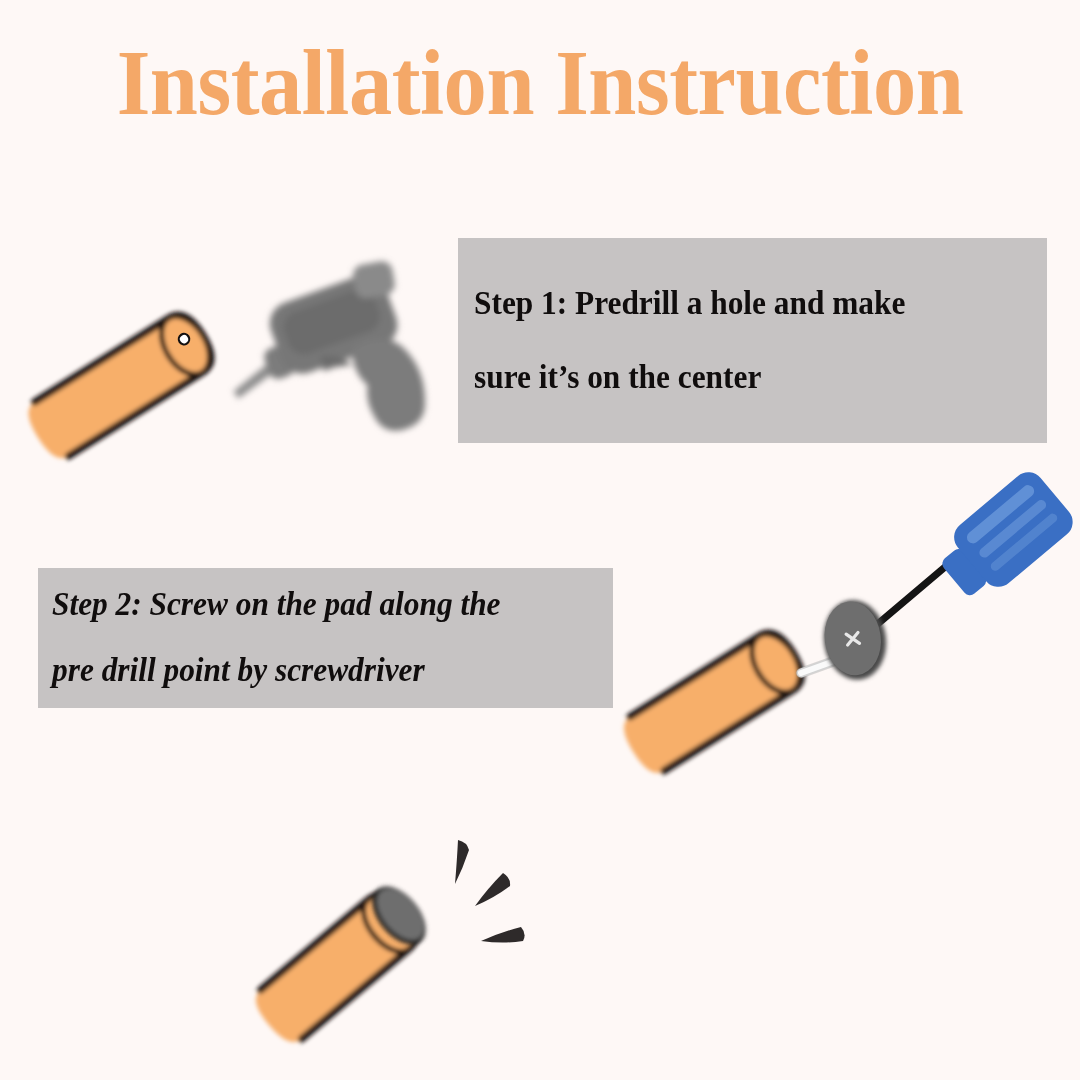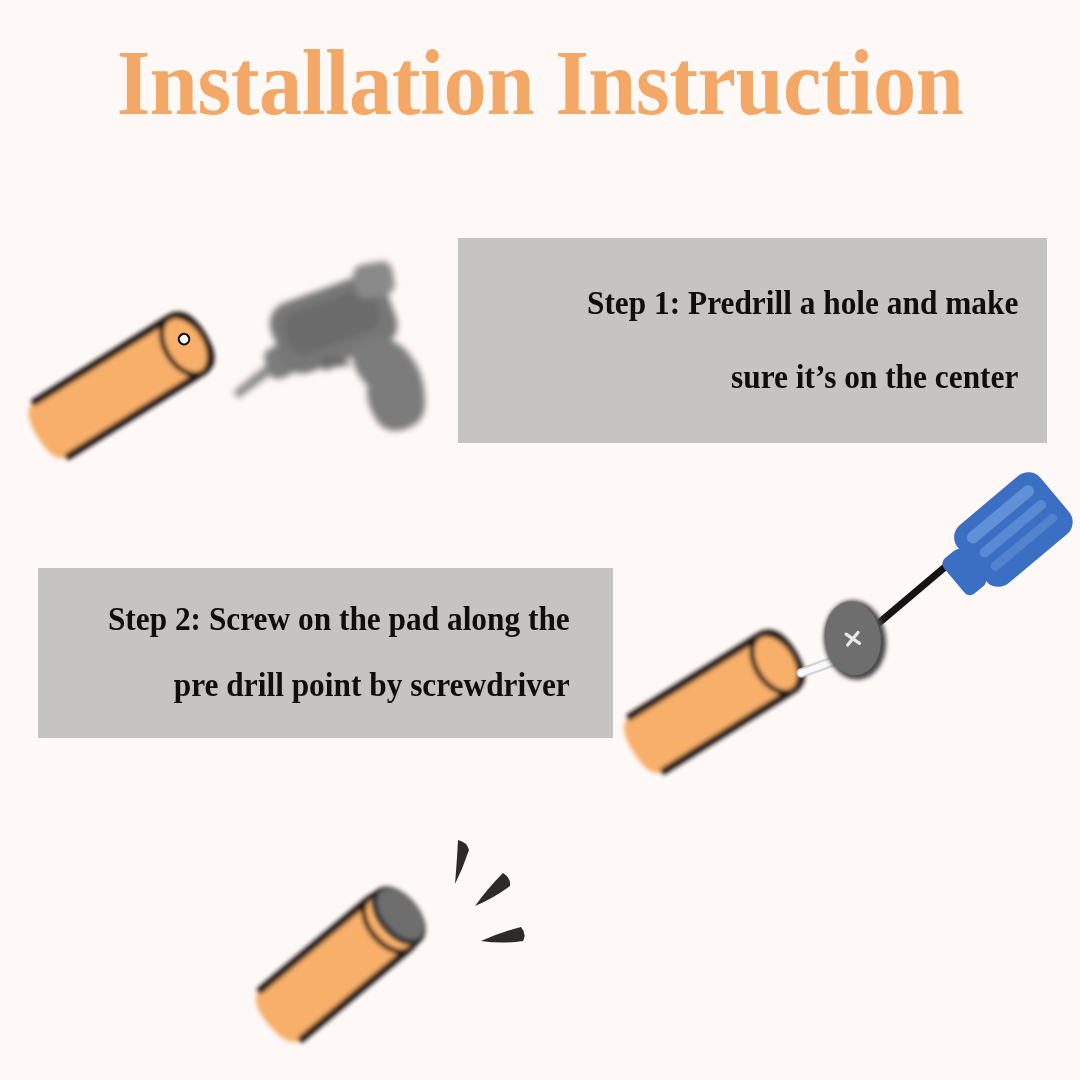--- a/index.html
+++ b/index.html
@@ -41,21 +41,20 @@
   }
 
   
   .caption-box {
     position: absolute;
     background: #C6C3C3;
     box-sizing: border-box;
     display: flex;
     flex-direction: column;
     justify-content: center;
-    text-align: right;
   }
   .caption-box .line {
     color: #100D0D;
     font-family: "Liberation Serif", serif;
     font-weight: bold;
     font-size: 33px;
     line-height: 1.02;
     transform: scaleX(0.95);
     transform-origin: 0 50%;
     white-space: nowrap;
@@ -67,22 +66,23 @@
     width: 589px;
     height: 205px;
     padding: 0 0 0 16px;
   }
   #step1-box .line:first-child { margin-bottom: 40px; }
 
   #step2-box {
     left: 38px;
     top: 568px;
     width: 575px;
-    height: 170px;
+    height: 140px;
     padding: 0 16px 0 14px;
+    font-style: italic;
   }
   #step2-box .line:first-child { margin-bottom: 32px; }
 
   
   .finished {
     position: absolute;
     left: 620px;
     top: 898px;
     color: #100D0D;
     font-family: "Liberation Serif", serif;

